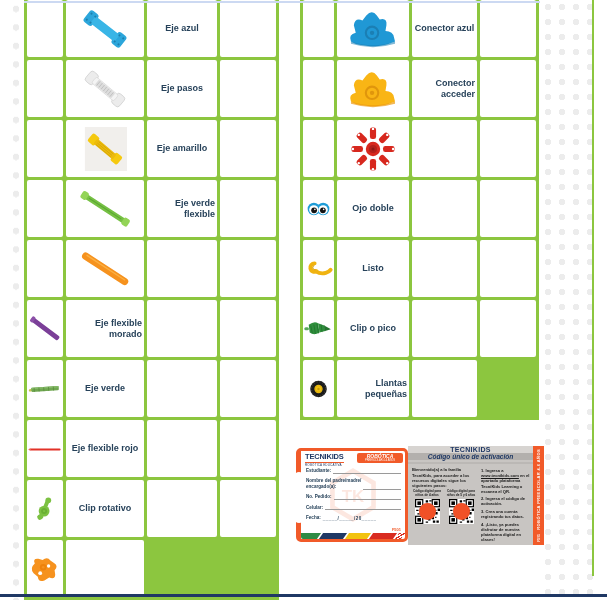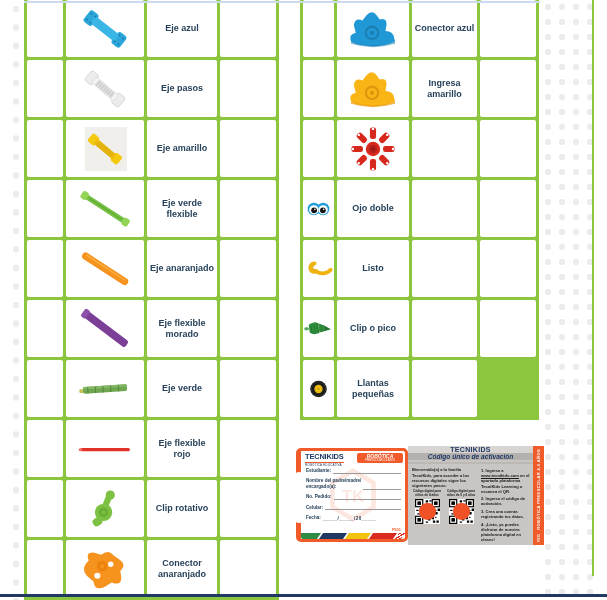--- a/index.html
+++ b/index.html
@@ -16,21 +16,21 @@
   .vline{position:absolute;left:592px;top:0;width:2px;height:576px;background:#8CC63F;}
   .topline{position:absolute;left:24px;top:1px;width:516px;height:2px;background:#ccd9f2;z-index:4;}
   .bottomline{position:absolute;left:0;top:594px;width:607px;height:3px;background:#1F3864;z-index:9;}
 
   
   .ptable{position:absolute;display:grid;gap:3px;padding:3px;background:#8CC63F;grid-auto-rows:57px;z-index:2;}
   .ptable-left{left:24px;top:-3px;grid-template-columns:36px 78px 70px 56px;}
   .ptable-right{left:300px;top:-3px;grid-template-columns:31px 72px 65px 56px;}
   .cell{background:#fff;border-radius:2px;overflow:hidden;}
   .c2{display:flex;align-items:center;justify-content:center;}
-  .c3{display:flex;align-items:center;justify-content:center;text-align:center;
+  .c3{display:flex;align-items:center;justify-content:center;text-align:right;
       font-size:9px;font-weight:700;color:#27425A;line-height:1.2;padding:2px;letter-spacing:0;}
   svg.part{width:58px;height:46px;display:block;}
 
   
   .card-left{position:absolute;left:296px;top:448px;width:112px;height:94px;box-sizing:border-box;
     background:#fff;border:3px solid #F15A29;border-left-width:5px;border-radius:5px;z-index:6;}
   .notch{position:absolute;left:-6px;top:21px;width:8px;height:51px;background:#fff;border-radius:4px;}
   .cl-head{display:flex;justify-content:space-between;align-items:flex-start;padding:2px 2px 0 4px;}
   .cl-brand{font-size:7.5px;font-weight:800;color:#1F3864;letter-spacing:-0.2px;line-height:1;}
   .cl-tag{font-size:3px;color:#1F3864;border-top:1px solid #F15A29;margin-top:1px;letter-spacing:.2px;}
@@ -121,21 +121,20 @@
         </svg>
       </div>
       <div class="cell c3">Eje verde flexible</div>
       <div class="cell c4"></div>
       <div class="cell c1"></div>
       <div class="cell c2">
         <svg class="part" viewBox="0 0 60 48">
           <use href="#i-eje-anaranjado"></use>
         </svg>
       </div>
-      <div class="cell c3">Eje anaranjado</div>
       <div class="cell c4"></div>
       <div class="cell c1"></div>
       <div class="cell c2">
         <svg class="part" viewBox="0 0 60 48">
           <use href="#i-eje-flexible-morado"></use>
         </svg>
       </div>
       <div class="cell c3">Eje flexible morado</div>
       <div class="cell c4"></div>
       <div class="cell c1"></div>
@@ -161,39 +160,38 @@
         </svg>
       </div>
       <div class="cell c3">Clip rotativo</div>
       <div class="cell c4"></div>
       <div class="cell c1"></div>
       <div class="cell c2">
         <svg class="part" viewBox="0 0 60 48">
           <use href="#i-conector-anaranjado"></use>
         </svg>
       </div>
-      <div class="cell c3">Conector anaranjado</div>
       <div class="cell c4"></div>
     </div>
   <div class="ptable ptable-right" id="table-right">
       <div class="cell c1"></div>
       <div class="cell c2">
         <svg class="part" viewBox="0 0 60 48">
           <use href="#i-conector-azul"></use>
         </svg>
       </div>
       <div class="cell c3">Conector azul</div>
       <div class="cell c4"></div>
       <div class="cell c1"></div>
       <div class="cell c2">
         <svg class="part" viewBox="0 0 60 48">
           <use href="#i-conector-amarillo"></use>
         </svg>
       </div>
-      <div class="cell c3">Ingresa amarillo</div>
+      <div class="cell c3">Conector acceder</div>
       <div class="cell c4"></div>
       <div class="cell c1"></div>
       <div class="cell c2">
         <svg class="part" viewBox="0 0 60 48">
           <use href="#i-conector-rojo"></use>
         </svg>
       </div>
       <div class="cell c4"></div>
       <div class="cell c1"></div>
       <div class="cell c2">

